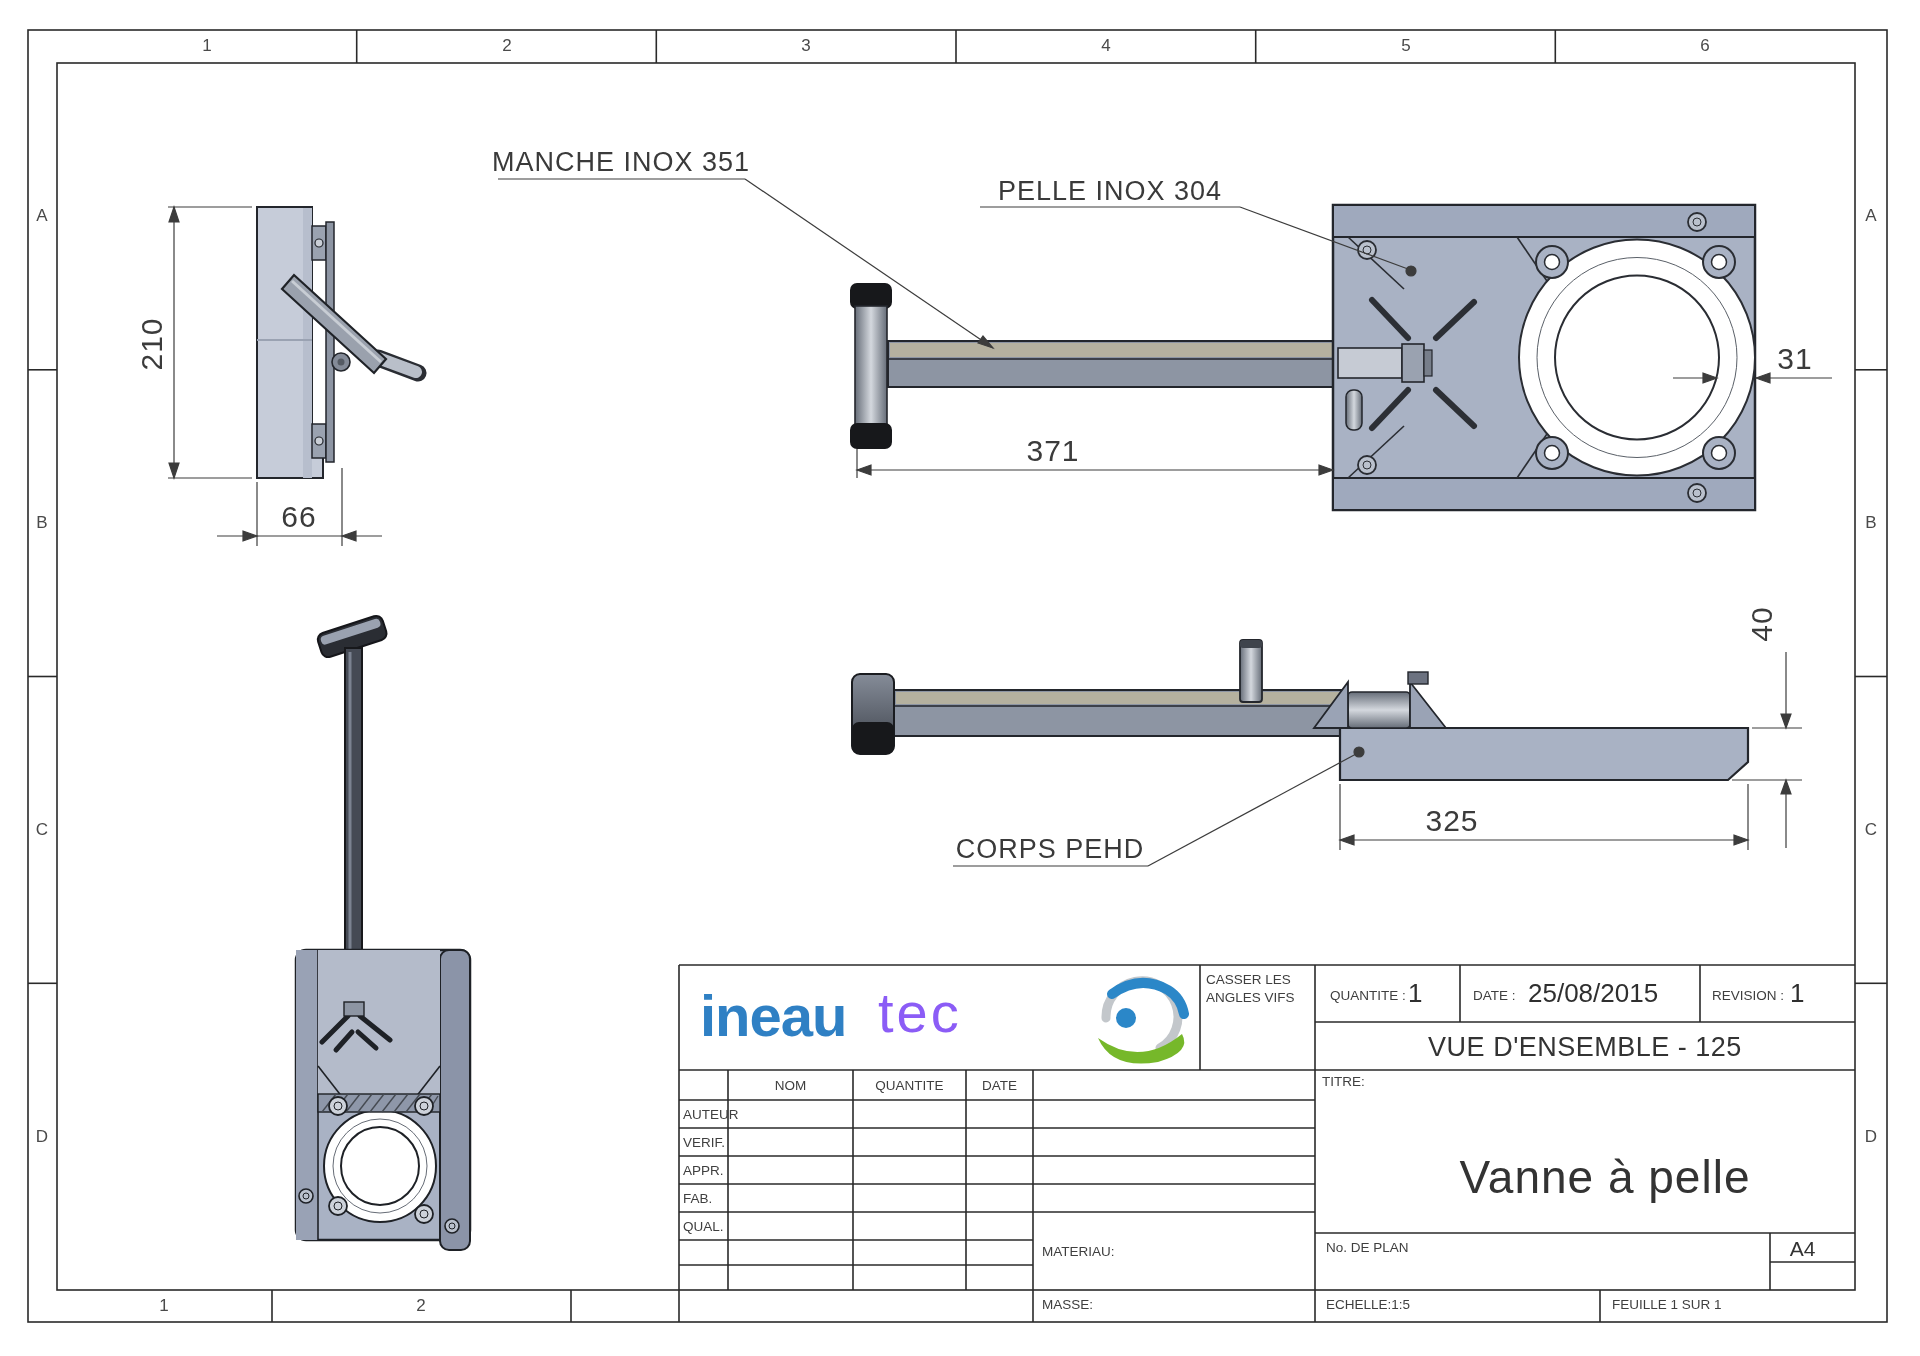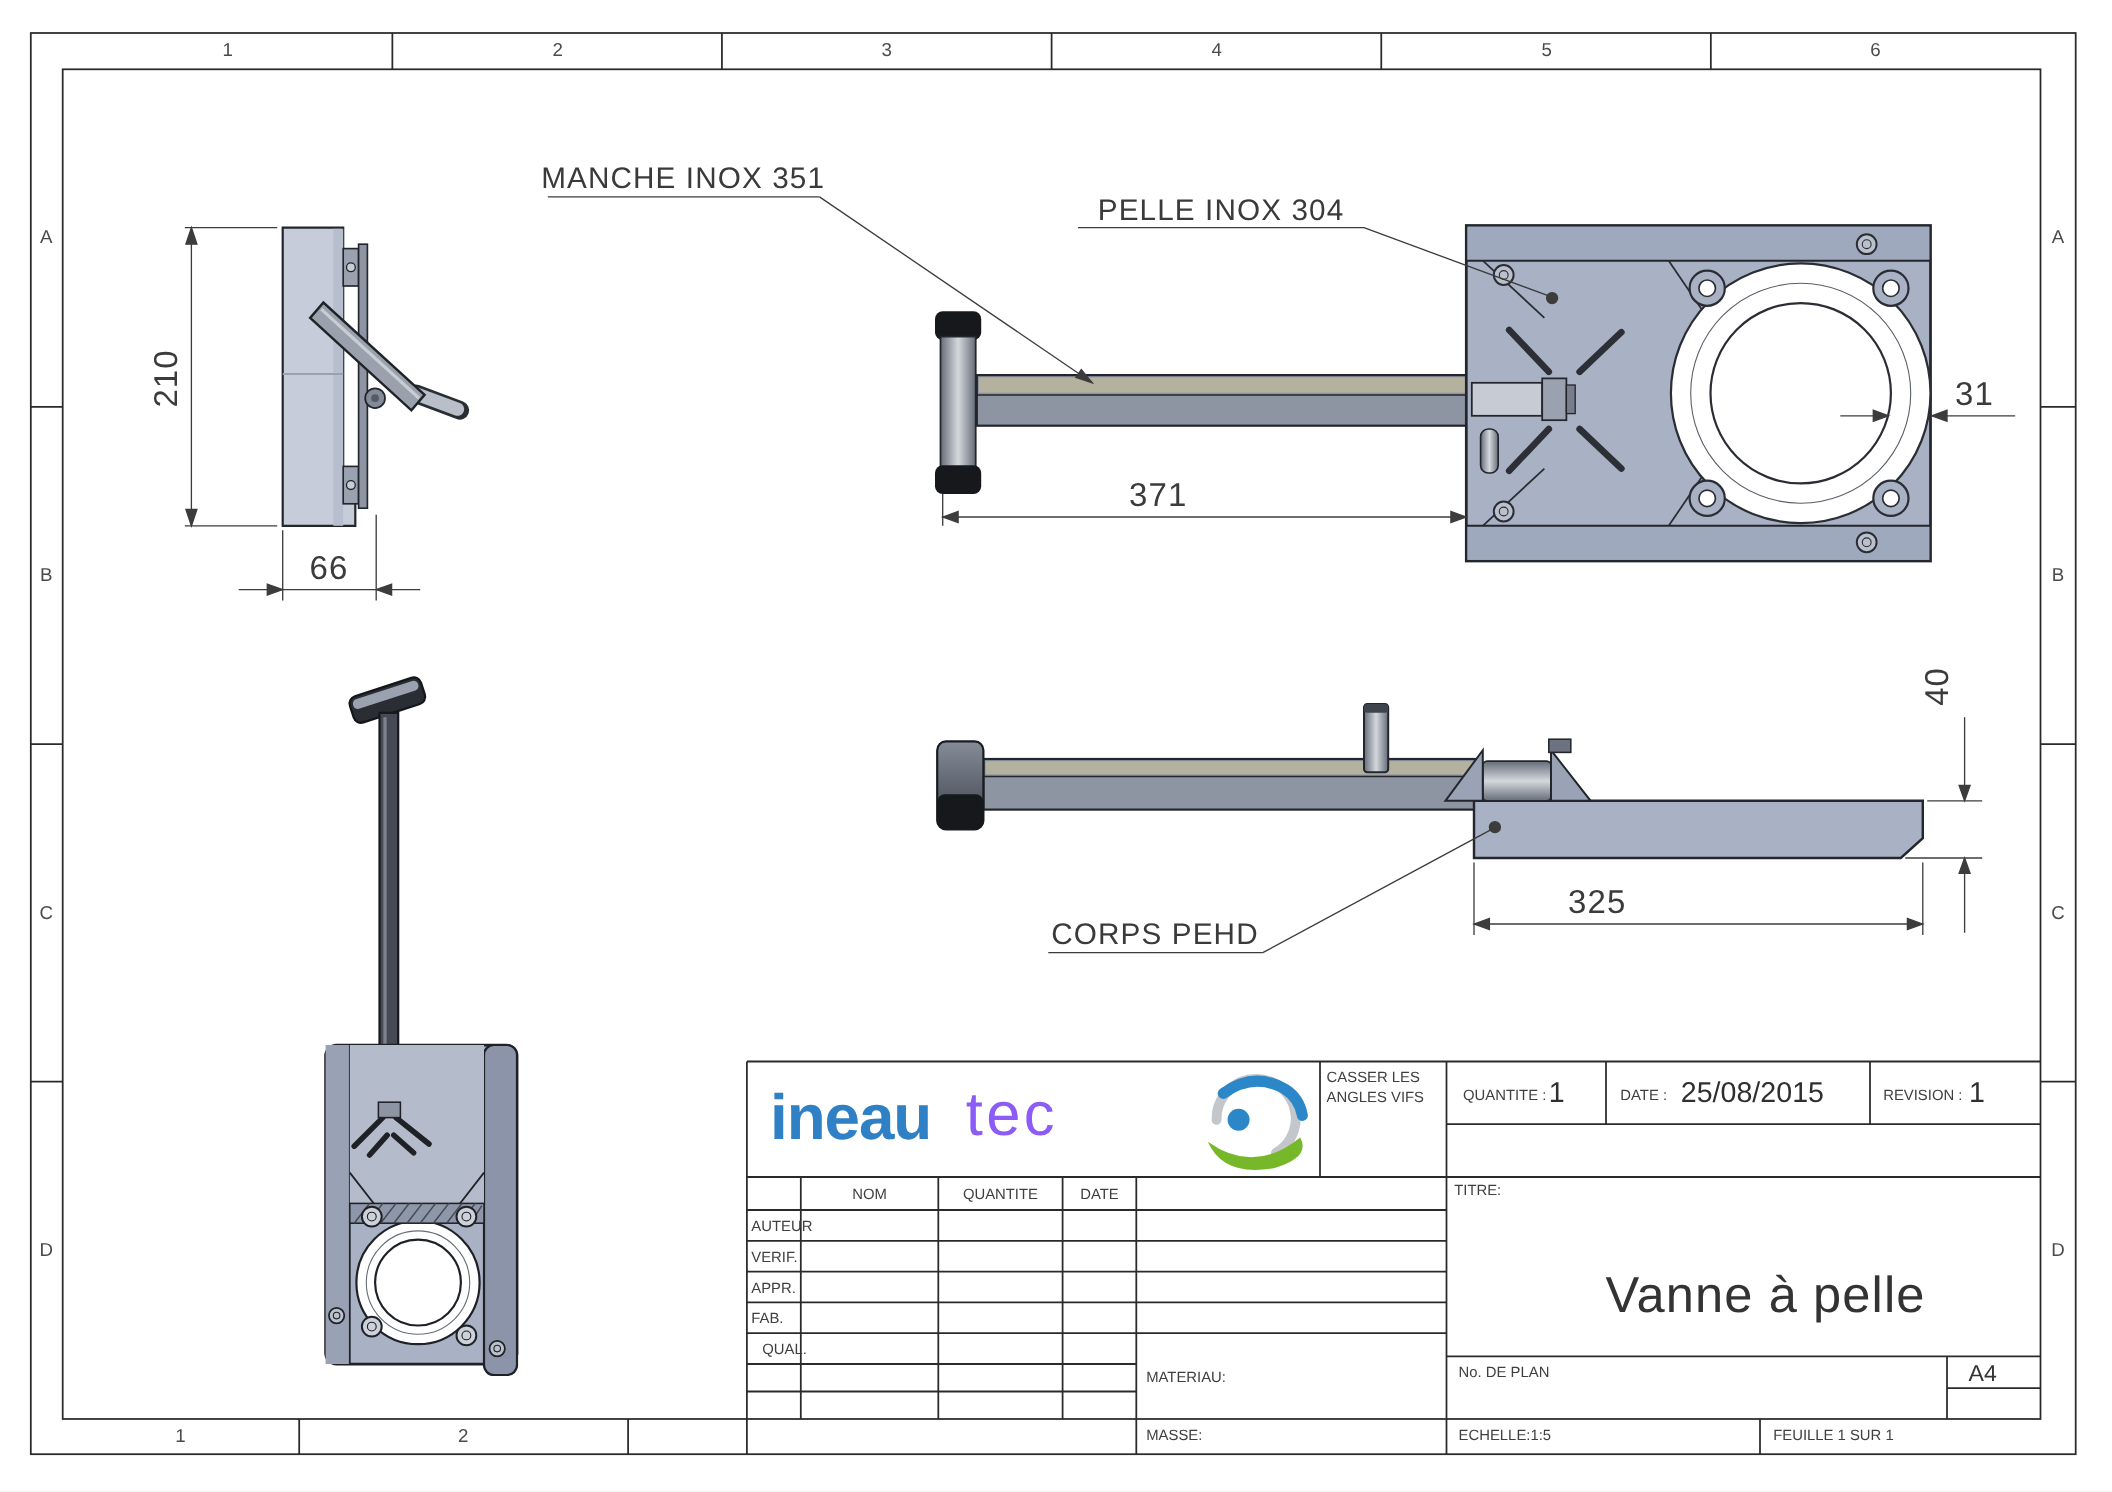--- a/index.html
+++ b/index.html
@@ -364,30 +364,31 @@
   <div class="t tb" style="left:1206px;top:972px;">CASSER LES</div>
   <div class="t tb" style="left:1206px;top:990px;">ANGLES VIFS</div>
 
   <div class="t tb" style="left:1330px;top:988px;">QUANTITE :</div>
   <div class="t tb-big" style="left:1408px;top:978px;">1</div>
   <div class="t tb" style="left:1473px;top:988px;">DATE :</div>
   <div class="t tb-big" style="left:1528px;top:978px;">25/08/2015</div>
   <div class="t tb" style="left:1712px;top:988px;">REVISION :</div>
   <div class="t tb-big" style="left:1790px;top:978px;">1</div>
 
+  <div class="t vtitle tb-center" style="left:1315px;top:1032px;width:540px;">VUE D'ENSEMBLE - 125</div>
 
   <div class="t tb tb-center" style="left:728px;top:1078px;width:125px;">NOM</div>
   <div class="t tb tb-center" style="left:853px;top:1078px;width:113px;">QUANTITE</div>
   <div class="t tb tb-center" style="left:966px;top:1078px;width:67px;">DATE</div>
 
   <div class="t tb" style="left:683px;top:1107px;">AUTEUR</div>
   <div class="t tb" style="left:683px;top:1135px;">VERIF.</div>
   <div class="t tb" style="left:683px;top:1163px;">APPR.</div>
   <div class="t tb" style="left:683px;top:1191px;">FAB.</div>
-  <div class="t tb" style="left:683px;top:1219px;margin-left:10px;">QUAL.</div>
+  <div class="t tb" style="left:683px;top:1219px;">QUAL.</div>
 
   <div class="t tb" style="left:1042px;top:1216px;margin-top:28px;">MATERIAU:</div>
   <div class="t tb" style="left:1042px;top:1297px;">MASSE:</div>
 
   <div class="t tb" style="left:1322px;top:1074px;">TITRE:</div>
   <div class="t btitle tb-center" style="left:1315px;top:1150px;width:580px;">Vanne à pelle</div>
 
   <div class="t tb" style="left:1326px;top:1240px;">No. DE PLAN</div>
   <div class="t a4 tb-center" style="left:1770px;top:1237px;width:65px;">A4</div>
 

